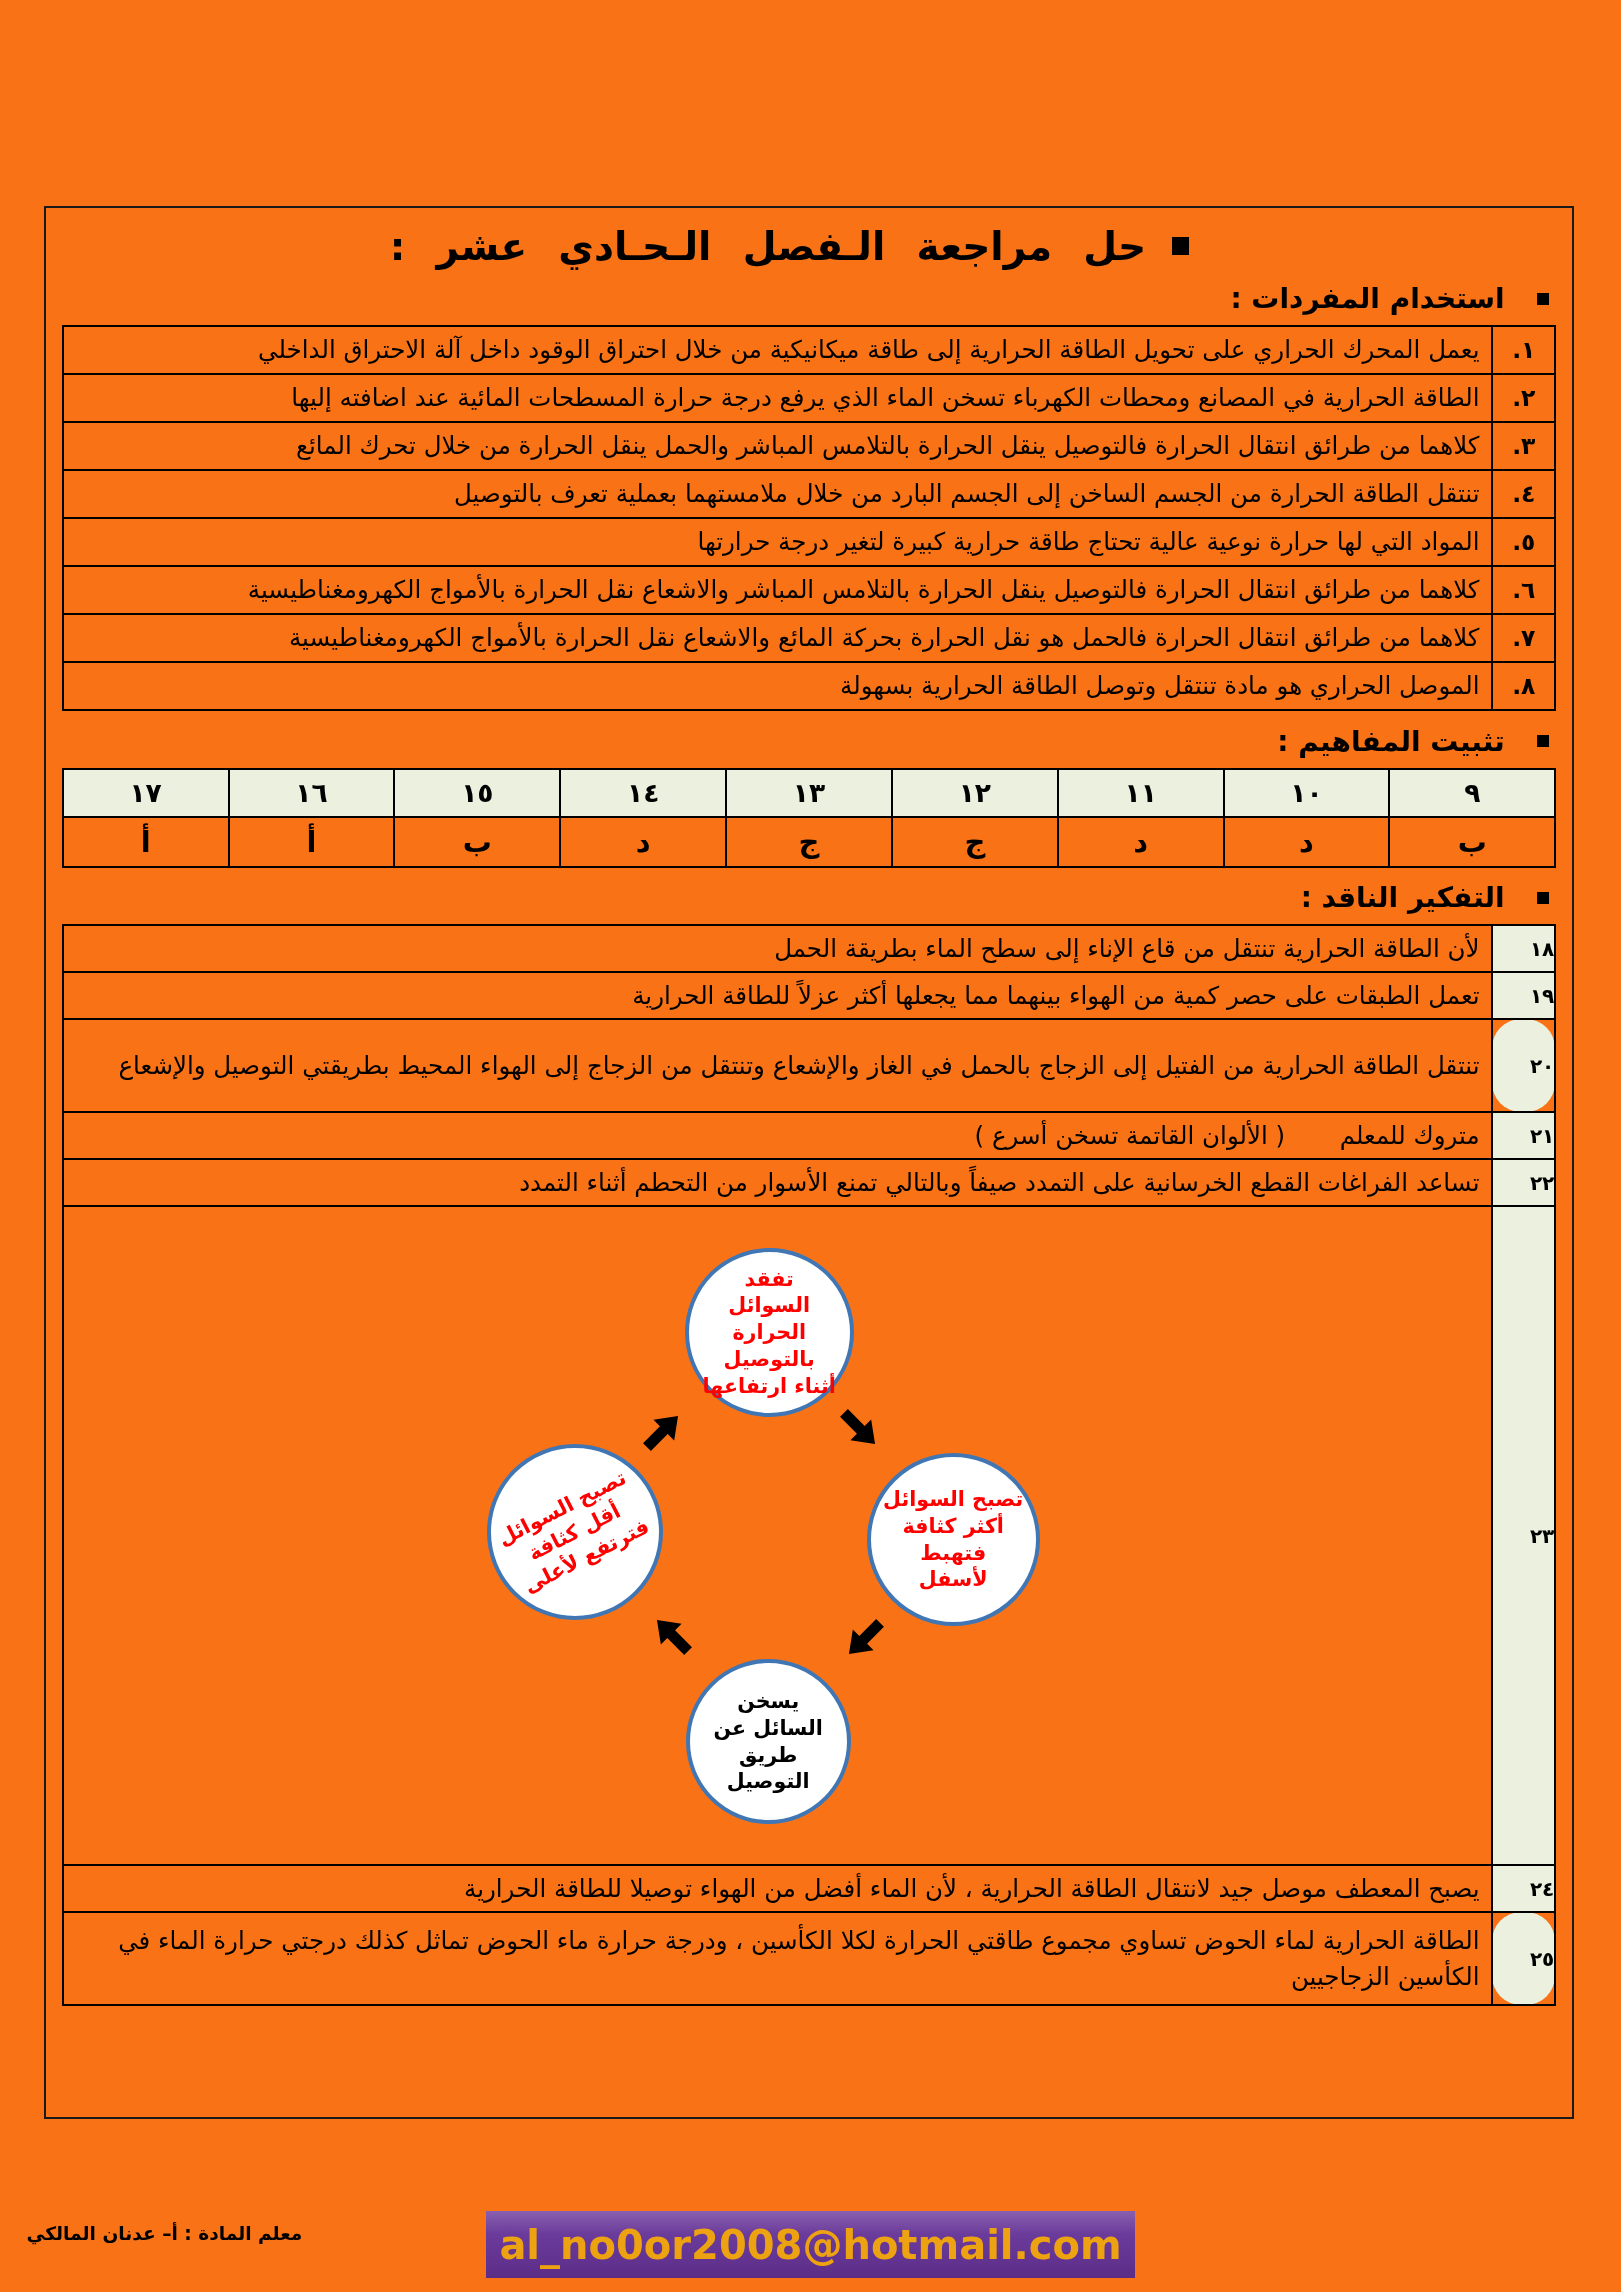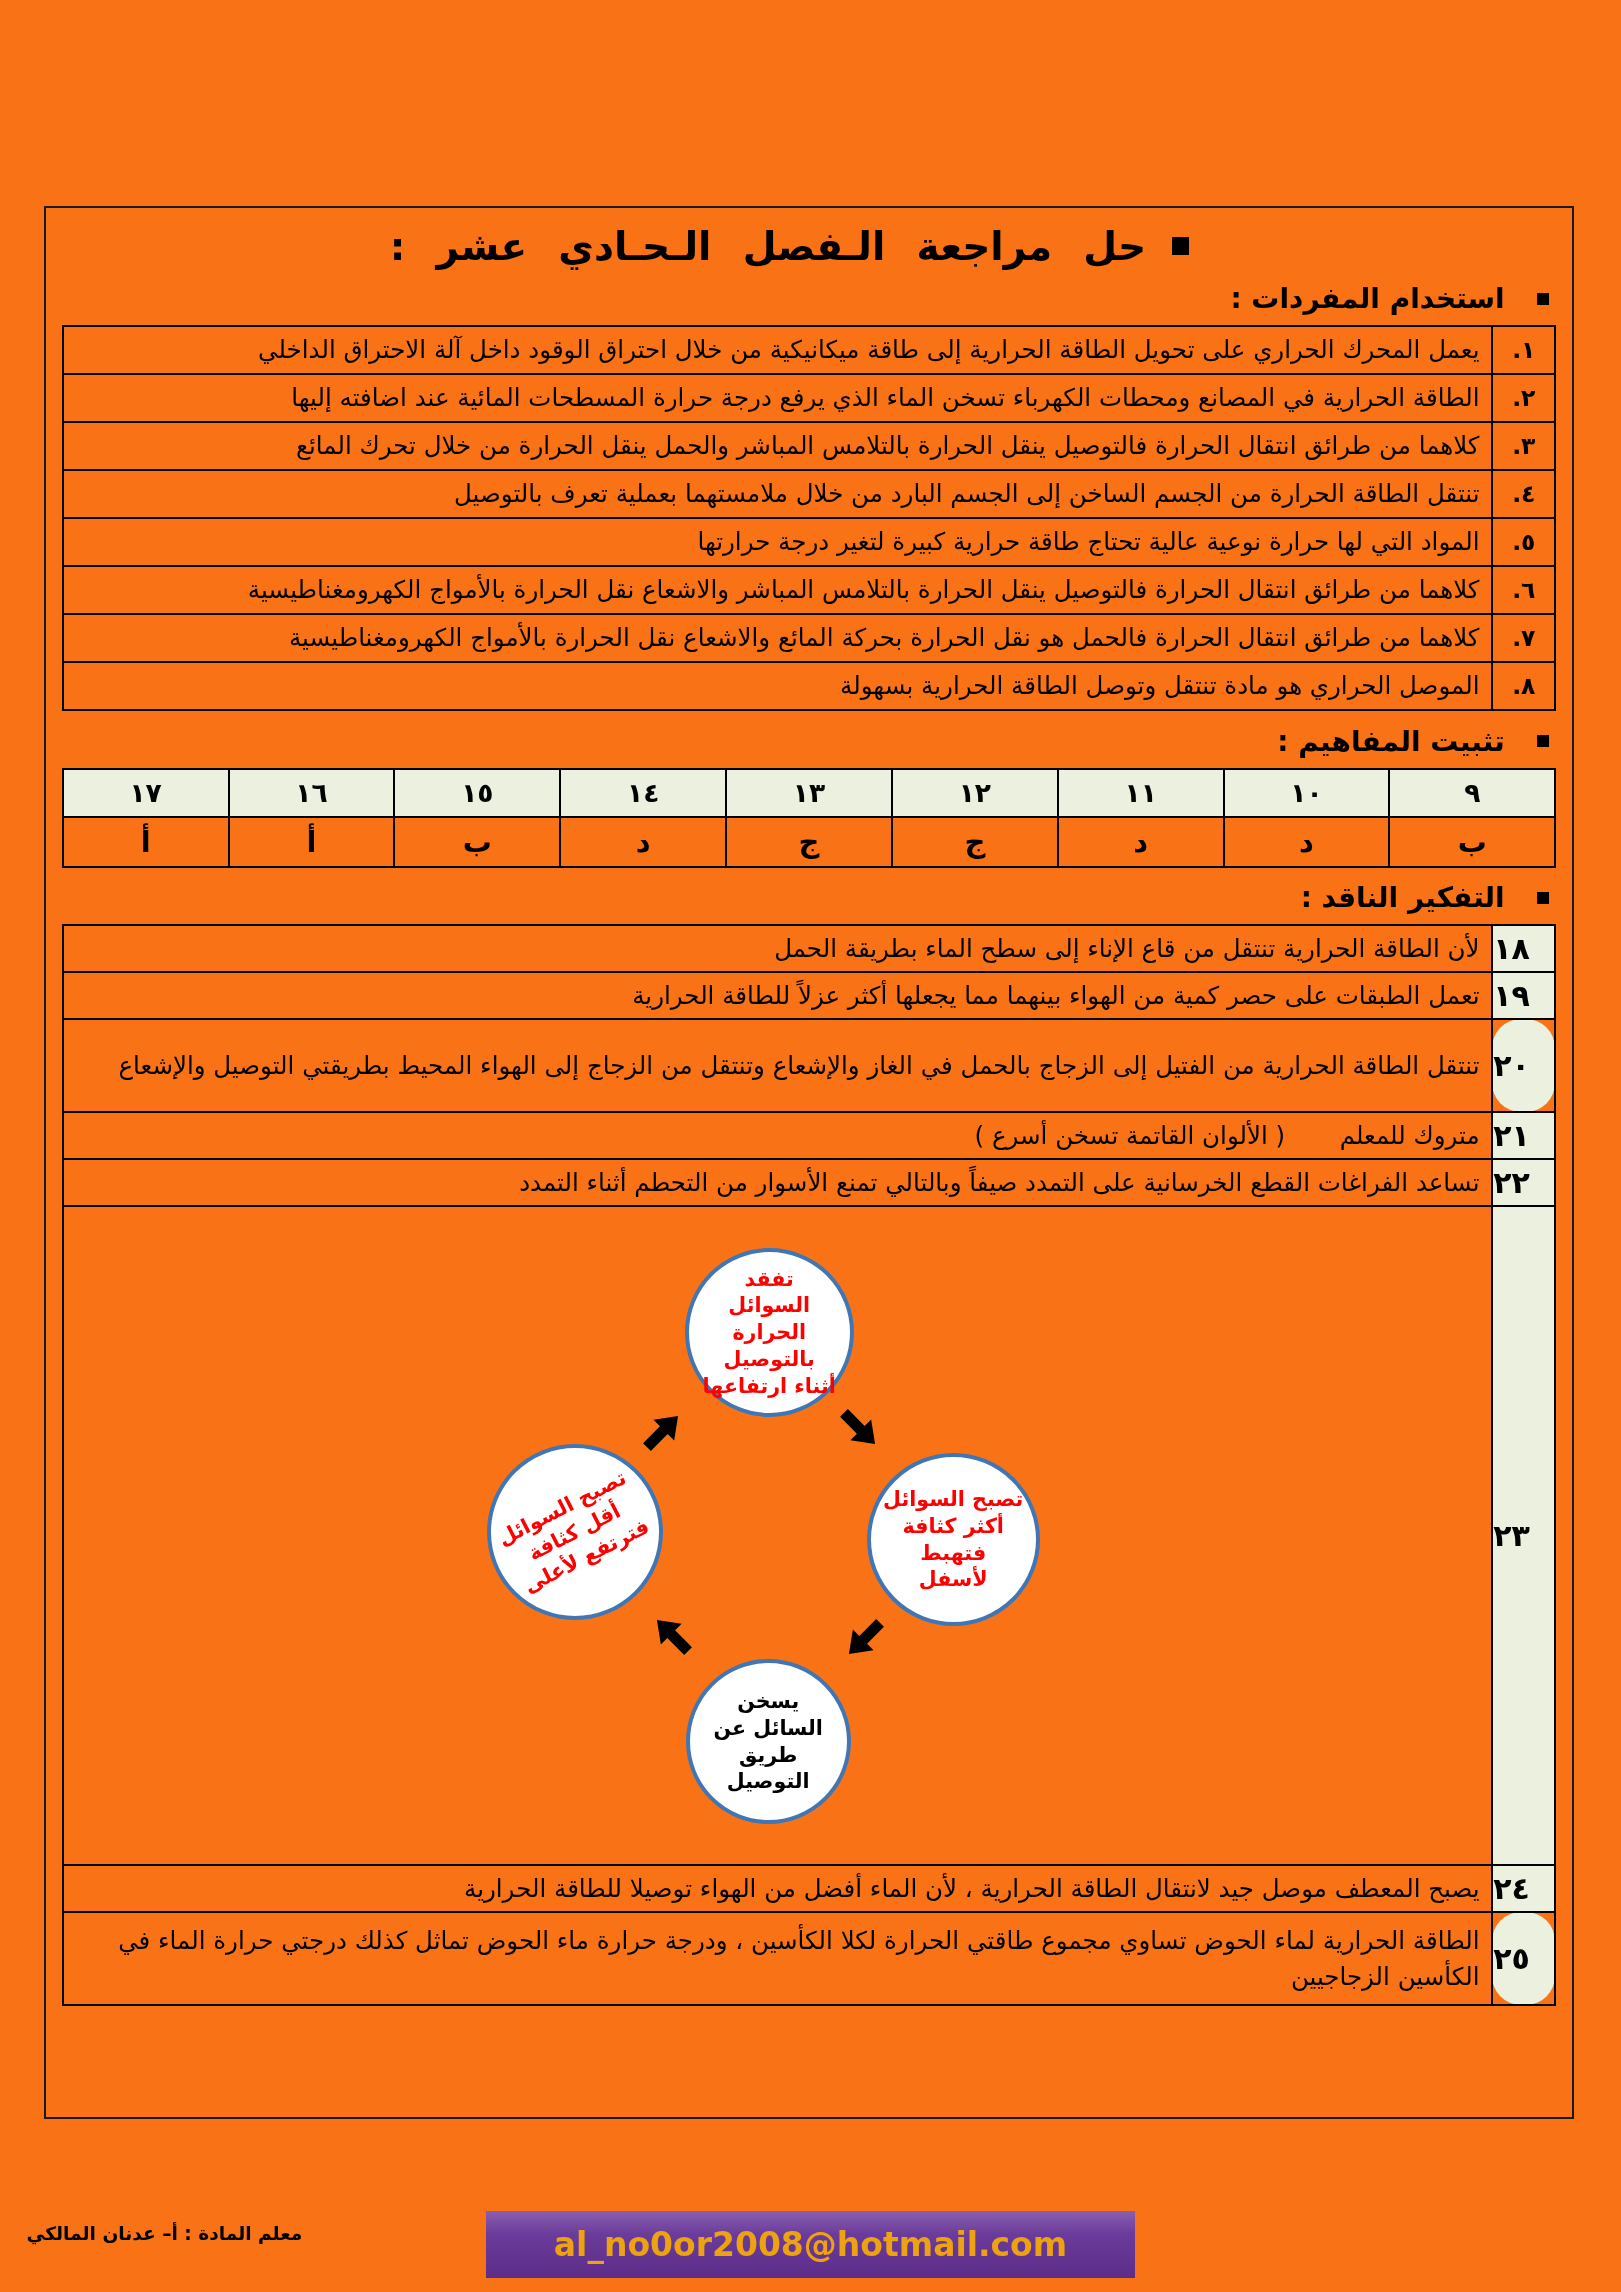--- a/index.html
+++ b/index.html
@@ -34,21 +34,21 @@
   td { border:2px solid #000; vertical-align:middle; }
 
   .vocab-table td.txt { font-size:24.5px; text-align:right; padding:3.9px 11.8px; height:48px; line-height:1.3; }
   .vocab-table td.num { width:63px; text-align:center; font-size:23.5px; font-weight:bold; }
 
   .concepts-table td { height:48px; text-align:center;margin-left:45px; }
   .concepts-table .hdr td { background:#ebf1de; font-size:26.5px; font-weight:bold; }
   .concepts-table .ans td { font-size:29px; font-weight:bold; height:50px; }
 
   .critical-table td.txt { font-size:24.5px; text-align:right; padding:3.9px 11.8px; height:47px; line-height:1.45; }
-  .critical-table td.num { width:63px; text-align:left; font-size:30px; font-weight:bold; background:#ebf1de; }
+  .critical-table td.num { width:63px; text-align:right; font-size:20px; font-weight:bold; background:#ebf1de; }
   .critical-table td.tall { height:93px;border-radius:29px; }
   .critical-table td.diagram-cell { height:659px; position:relative; padding:0; }
 
   .circle {
     position:absolute; border:4.9px solid #4176b4; border-radius:50%;
     background:#fff; display:flex; align-items:center; justify-content:center;
     text-align:center; font-weight:bold; font-size:20.6px; line-height:1.3;
     padding:11.8px;
   }
   .circle.red  { color:#ff0000; }
@@ -64,21 +64,21 @@
   .a2 { left:773px; top:205px; transform:rotate(45deg); }
   .a3 { left:778px; top:415px; transform:rotate(135deg); }
   .a4 { left:586px; top:412px; transform:rotate(-135deg); }
 
   .email-banner {
     position:absolute; left:486px; top:2211px;
     width:649px; height:67px;
     background:linear-gradient(180deg,#8a5fae 0%, #6a3b9b 35%, #5c2d87 100%);
     display:flex; align-items:center; justify-content:center;
   }
-  .email-text { color:#eda211; font-size:33px; direction:ltr; text-decoration:none; font-weight:bold; }
+  .email-text { color:#eda211; font-size:40px; direction:ltr; text-decoration:none; font-weight:bold; }
 
   .teacher {
     position:absolute; left:26.5px; top:2223px;
     font-size:18.6px; font-weight:bold; direction:rtl; white-space:nowrap;
   }
 </style>
 </head>
 <body>
 
 <div class="page">

